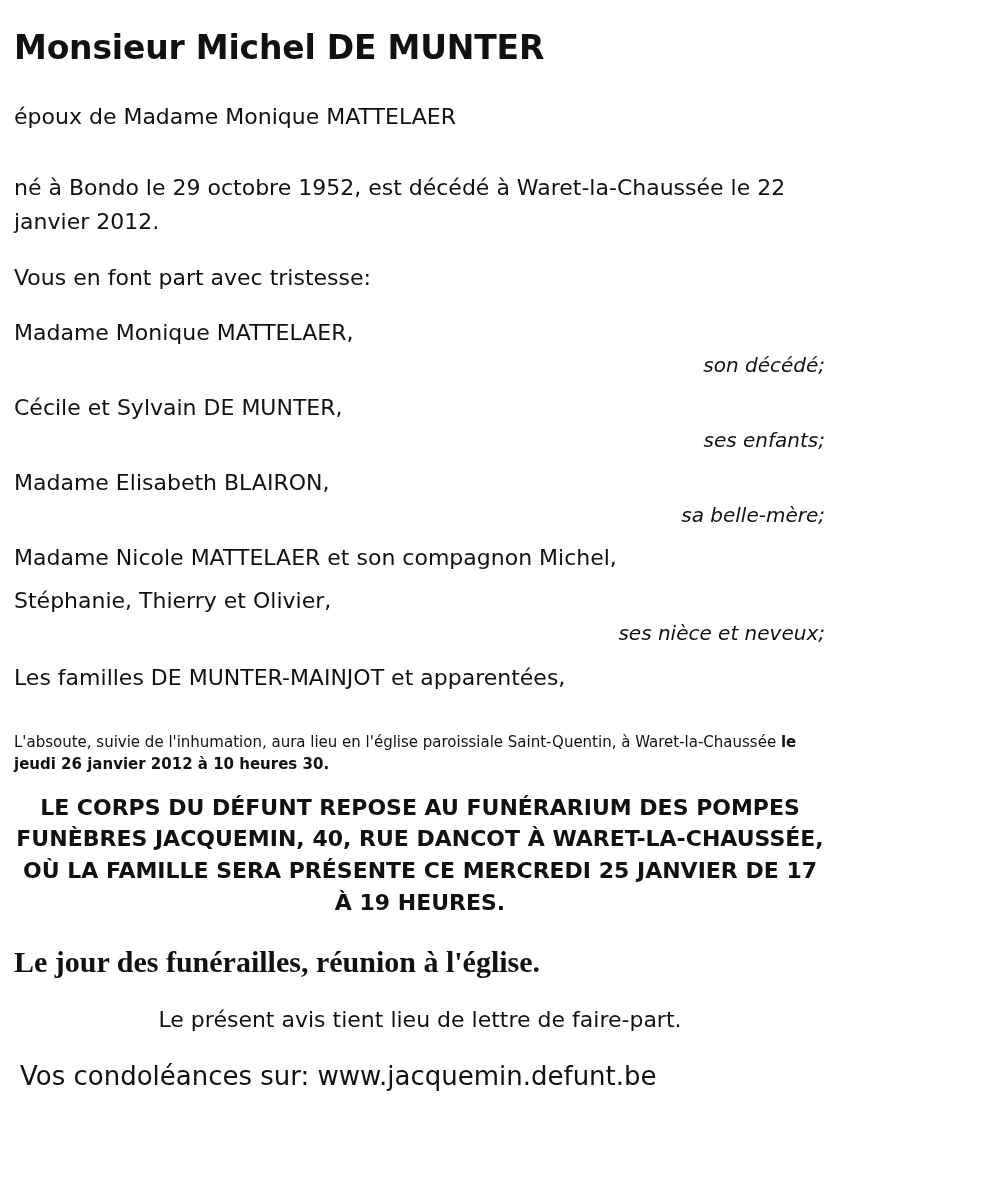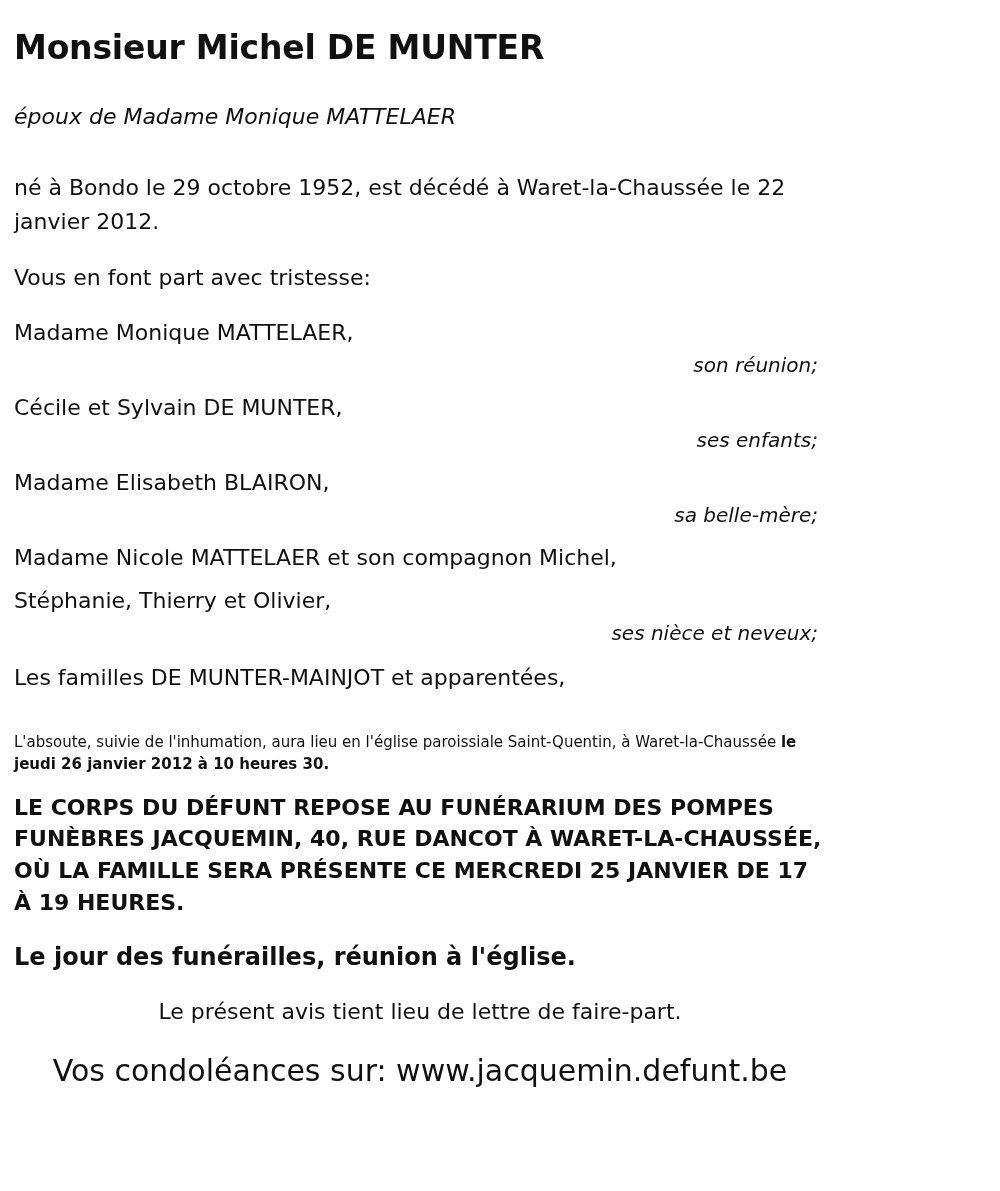--- a/index.html
+++ b/index.html
@@ -24,35 +24,34 @@
     font-size: 33px;
     font-weight: bold;
     letter-spacing: -0.2px;
     line-height: 1.2;
     margin: 0 0 34px 0;
   }
   .spouse-line {
     font-size: 22px;
     line-height: 1.35;
     margin: 0 0 40px 0;
-    font-style: italic;
   }
   .birth-death {
     font-size: 22px;
     line-height: 1.55;
     margin: 0 0 22px 0;
     max-width: 940px;
   }
   .announce-intro {
     font-size: 22px;
     line-height: 1.5;
     margin: 0 0 24px 0;
   }
   .relatives {
-    margin: 0 8px 8px 0;
+    margin: 0 1px 8px 0;
   }
   .relative-block {
     margin-bottom: 14px;
   }
   .relative-name {
     font-size: 22px;
     line-height: 1.35;
     margin: 0 0 4px 0;
   }
   .relative-role {
@@ -76,58 +75,59 @@
     margin: 0 0 16px 0;
   }
   .ceremony b {
     font-weight: bold;
   }
   .repose {
     font-size: 22px;
     font-weight: bold;
     line-height: 1.45;
     margin: 0 0 22px 0;
+    text-align: center;
   }
   .reunion {
-    font-size: 24px;
+    font-size: 30px;
     font-weight: bold;
     line-height: 1.4;
     margin: 0 0 22px 0;
+    font-family: Liberation Serif, serif;
   }
   .notice {
     font-size: 22px;
     line-height: 1.4;
     margin: 8px 0 22px 0;
     text-align: center;
   }
   .condolences {
-    font-size: 30px;
+    font-size: 26px;
     line-height: 1.4;
     margin: 6px;
-    text-align: center;
   }
 </style>
 </head>
 <body>
 
 <div class="page">
 
   <h1 class="deceased-name">Monsieur Michel DE MUNTER</h1>
 
   <p class="spouse-line">époux de Madame Monique MATTELAER</p>
 
   <p class="birth-death">né à Bondo le 29 octobre 1952, est décédé à Waret-la-Chaussée le 22 janvier 2012.</p>
 
   <p class="announce-intro">Vous en font part avec tristesse:</p>
 
   <div class="relatives">
 
     <div class="relative-block">
       <div class="relative-name">Madame Monique MATTELAER,</div>
-      <div class="relative-role">son réunion;</div>
+      <div class="relative-role">son décédé;</div>
     </div>
 
     <div class="relative-block">
       <div class="relative-name">Cécile et Sylvain DE MUNTER,</div>
       <div class="relative-role">ses enfants;</div>
     </div>
 
     <div class="relative-block">
       <div class="relative-name">Madame Elisabeth BLAIRON,</div>
       <div class="relative-role">sa belle-mère;</div>

